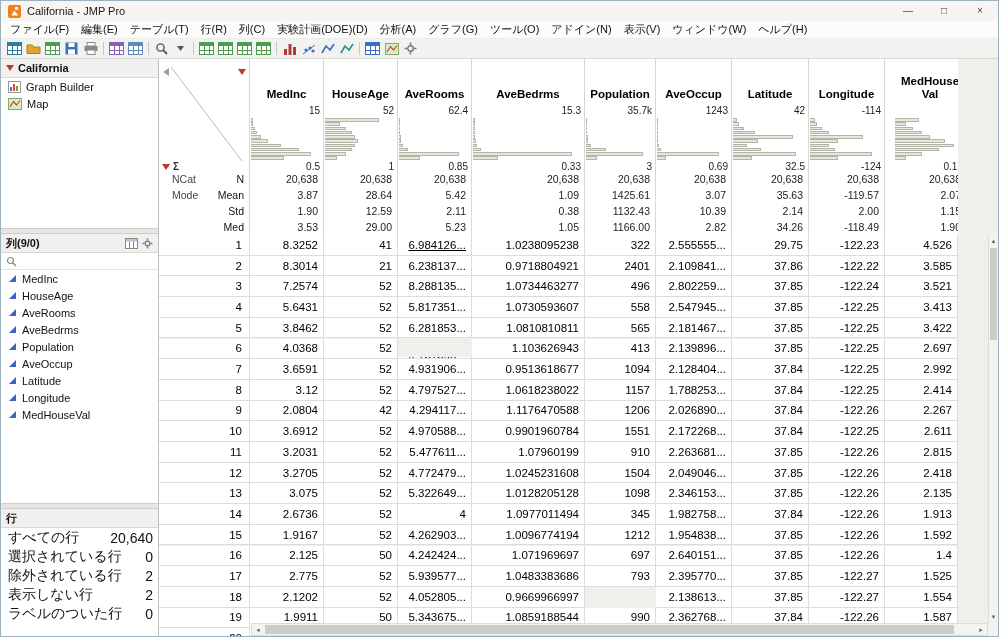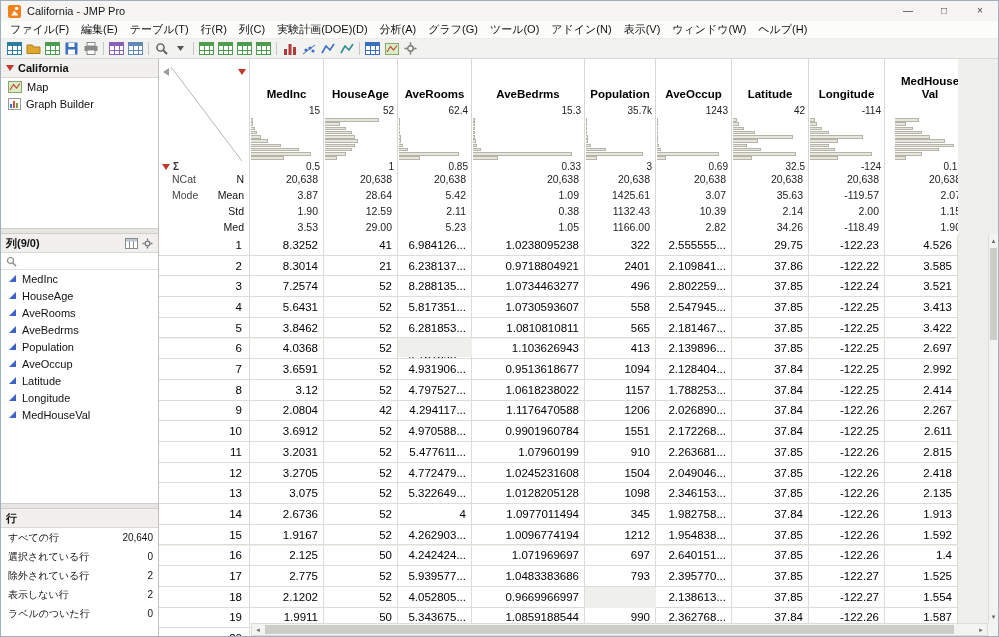--- a/index.html
+++ b/index.html
@@ -22,21 +22,21 @@
   .sidebar{width:158px;flex:0 0 158px;display:flex;flex-direction:column;background:#fff;border-right:1px solid #c0c0bc;box-sizing:border-box;}
   .panel{display:flex;flex-direction:column;overflow:hidden;background:#fff;}
   .panel-header{height:18px;flex:0 0 18px;display:flex;align-items:center;gap:4px;padding:0 5px;background:#f1f0ee;border-bottom:1px solid #d9d8d4;font-size:11px;font-weight:bold;color:#111;}
   .ph-spacer{flex:1;}
   .ph-icon{display:flex;align-items:center;}
   .splitter{height:4px;flex:0 0 4px;background:#e7e6e3;border-top:1px solid #cfcecb;border-bottom:1px solid #cfcecb;}
   .side-item{height:17px;display:flex;align-items:center;gap:5px;padding-left:7px;font-size:11px;color:#111;}
   .side-icon{display:flex;align-items:center;}
   .search-row{height:16px;flex:0 0 16px;display:flex;align-items:center;gap:4px;padding-left:5px;border-bottom:1px solid #e3e2df;}
   .search-input{flex:1;height:12px;}
-  .rows-stat{height:19px;display:flex;align-items:center;font-size:10px;padding:0 5px 0 7px;color:#111;}
+  .rows-stat{height:19px;display:flex;align-items:center;font-size:14px;padding:0 5px 0 7px;color:#111;}
   .rows-stat .lbl{flex:1;}
   
   .main{flex:1;position:relative;background:#efefec;overflow:hidden;}
   #header-region{position:absolute;top:0;left:0;right:10px;height:176px;background:#fff;border-bottom:1px solid #a8a8a2;}
   .hdr-corner{position:absolute;top:0;bottom:0;left:0;background:#fff;border-right:1px solid #d8d8d3;box-sizing:border-box;}
   .diag{position:absolute;top:0;left:0;}
   .corner-collapse{position:absolute;left:3px;top:3px;}
   .corner-menu{position:absolute;right:3px;top:3px;}
   .corner-sigma{position:absolute;left:3px;top:98px;display:flex;align-items:center;gap:3px;}
   .sigma-glyph{font-size:10px;font-weight:bold;color:#333;}
@@ -275,37 +275,37 @@
           <span class="ph-icon">
               <svg width="8" height="7">
                 <polygon points="0,0 8,0 4,6" fill="#c0392b"></polygon>
               </svg>
             </span>
           <span>California</span>
         </div>
         <div id="table-scripts">
             <div class="side-item">
               <span class="side-icon">
-                <svg width="14" height="12">
-                  <rect x="0.5" y="0.5" width="13" height="11" fill="#dcecc8" stroke="#85a968"></rect>
-                  <path d="M2 9 L5.5 3.5 L8.5 7 L12 2.5" stroke="#c05030" fill="none" stroke-width="1.2"></path>
-                </svg>
-              </span>
-              <span>Map</span>
-            </div>
-            <div class="side-item">
-              <span class="side-icon">
                 <svg width="13" height="12">
                   <rect x="0.5" y="0.5" width="12" height="11" fill="#fff" stroke="#999"></rect>
                   <rect x="2" y="6" width="2" height="4" fill="#4472c4"></rect>
                   <rect x="5" y="3" width="2" height="7" fill="#d05535"></rect>
                   <rect x="8" y="5" width="2" height="5" fill="#6fa043"></rect>
                 </svg>
               </span>
               <span>Graph Builder</span>
+            </div>
+            <div class="side-item">
+              <span class="side-icon">
+                <svg width="14" height="12">
+                  <rect x="0.5" y="0.5" width="13" height="11" fill="#dcecc8" stroke="#85a968"></rect>
+                  <path d="M2 9 L5.5 3.5 L8.5 7 L12 2.5" stroke="#c05030" fill="none" stroke-width="1.2"></path>
+                </svg>
+              </span>
+              <span>Map</span>
             </div>
           </div>
       </div>
 
       <div class="splitter"></div>
 
       <div class="panel" id="panel-columns" style="flex:1;">
         <div class="panel-header">
           <span>列(9/0)</span>
           <span class="ph-spacer"></span>
@@ -705,21 +705,21 @@
               <div class="stat-val">1.90</div>
             </div>
           </div>
           <div class="hdr-fill" style="left: 799px; right: 0px;"></div>
         </div>
       <div id="rows-region">
           <div class="data-row" style="top: 0px;">
             <div class="cell rownum" style="width: 91px;">1</div>
             <div class="cell" style="width: 74px;">8.3252</div>
             <div class="cell" style="width: 74px;">41</div>
-            <div class="cell" style="width: 74px;">6.984126...</div>
+            <div class="cell" style="width: 74px; text-decoration: underline;">6.984126...</div>
             <div class="cell" style="width: 113px;">1.0238095238</div>
             <div class="cell" style="width: 71px;">322</div>
             <div class="cell" style="width: 76px;">2.555555...</div>
             <div class="cell" style="width: 77px;">29.75</div>
             <div class="cell" style="width: 76px;">-122.23</div>
             <div class="cell" style="width: 73px;">4.526</div>
           </div>
           <div class="data-row" style="top: 20.7px;">
             <div class="cell rownum" style="width: 91px;">2</div>
             <div class="cell" style="width: 74px;">8.3014</div>

